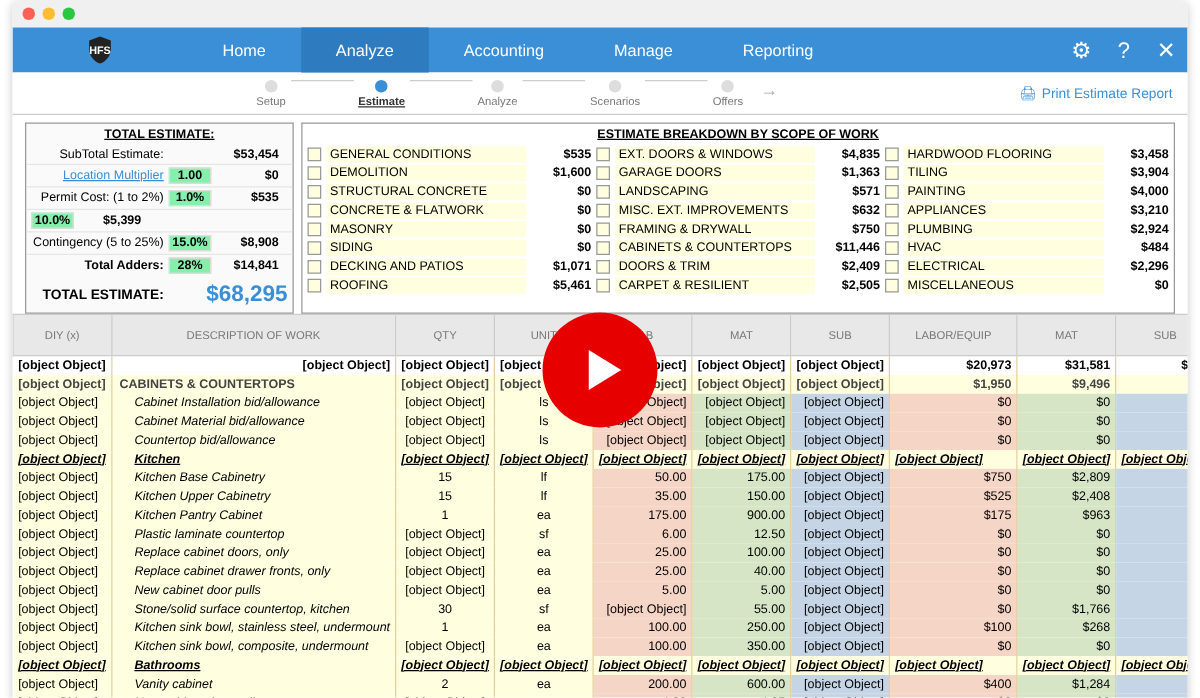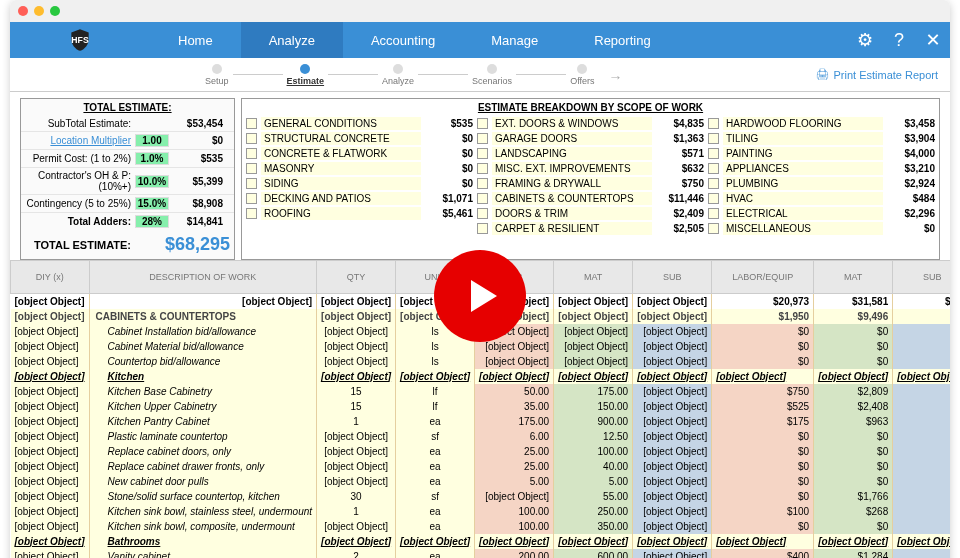--- a/index.html
+++ b/index.html
@@ -11,21 +11,21 @@
 
   .nav { height: 36px; background: #3a8fd6; display: flex; align-items: stretch; color: #fff; font-size: 13px; }
   .nav .logo { width: 140px; display: flex; align-items: center; justify-content: center; }
   .nav .item { padding: 0 28px; display: flex; align-items: center; cursor: pointer; }
   .nav .item.active { background: #2f7bc0; }
   .nav .spacer { flex: 1; }
   .nav .icon { width: 34px; display: flex; align-items: center; justify-content: center; font-size: 18px; cursor: pointer; }
 
   .hdr { height: 34px; background: #fff; display: flex; align-items: center; padding: 0 12px; border-bottom: 1px solid #ccc; }
   .hdr .title { font-size: 14px; font-weight: bold; color: #333; width: 190px; }
-  .hdr .steps { display: flex; align-items: center; gap: 4px; flex: 1; justify-content: center; font-size: 9px; color: #777; }
+  .hdr .steps { display: flex; align-items: flex-start; gap: 4px; flex: 1; justify-content: center; font-size: 9px; color: #777; }
   .hdr .step { display: flex; flex-direction: column; align-items: center; gap: 2px; }
   .hdr .step .dot { width: 10px; height: 10px; border-radius: 50%; background: #ddd; }
   .hdr .step.active .dot { background: #3a8fd6; }
   .hdr .step.active span { color: #333; font-weight: bold; text-decoration: underline; }
   .hdr .line { width: 50px; height: 1px; background: #ccc; }
   .hdr .arrow { color: #aaa; font-size: 14px; margin: 0 10px; }
   .hdr .print { font-size: 11px; color: #3a8fd6; cursor: pointer; display: flex; align-items: center; gap: 4px; }
 
   .top-area { display: flex; gap: 6px; padding: 6px 10px 0 10px; background: #fff; }
   .est-box { border: 1px solid #999; background: #fafafa; font-size: 10px; }
@@ -144,21 +144,20 @@
               <div class="lbl link" style="">Location Multiplier</div>
               <div class="pct">1.00</div>
               <div class="val">$0</div>
             </div>
             <div class="row">
               <div class="lbl " style="">Permit Cost: (1 to 2%)</div>
               <div class="pct">1.0%</div>
               <div class="val">$535</div>
             </div>
             <div class="row">
-              <div class="lbl " style="">Contractor's  OH &amp; P: (10%+)</div>
               <div class="pct">10.0%</div>
               <div class="val">$5,399</div>
             </div>
             <div class="row">
               <div class="lbl " style="">Contingency (5 to 25%)</div>
               <div class="pct">15.0%</div>
               <div class="val">$8,908</div>
             </div>
             <div class="row">
               <div class="lbl " style="font-weight:bold">Total Adders:</div>
@@ -173,20 +172,25 @@
     </div>
 
     <div class="scope">
       <div class="head">ESTIMATE BREAKDOWN BY SCOPE OF WORK</div>
       <div class="grid" id="scope-grid">
             <div class="col">
               <div class="srow">
                 <div class="cb"></div>
                 <div class="nm">GENERAL CONDITIONS</div>
                 <div class="amt">$535</div>
+              </div>
+              <div class="srow">
+                <div class="cb"></div>
+                <div class="nm">DEMOLITION</div>
+                <div class="amt">$1,600</div>
               </div>
               <div class="srow">
                 <div class="cb"></div>
                 <div class="nm">STRUCTURAL CONCRETE</div>
                 <div class="amt">$0</div>
               </div>
               <div class="srow">
                 <div class="cb"></div>
                 <div class="nm">CONCRETE &amp; FLATWORK</div>
                 <div class="amt">$0</div>

